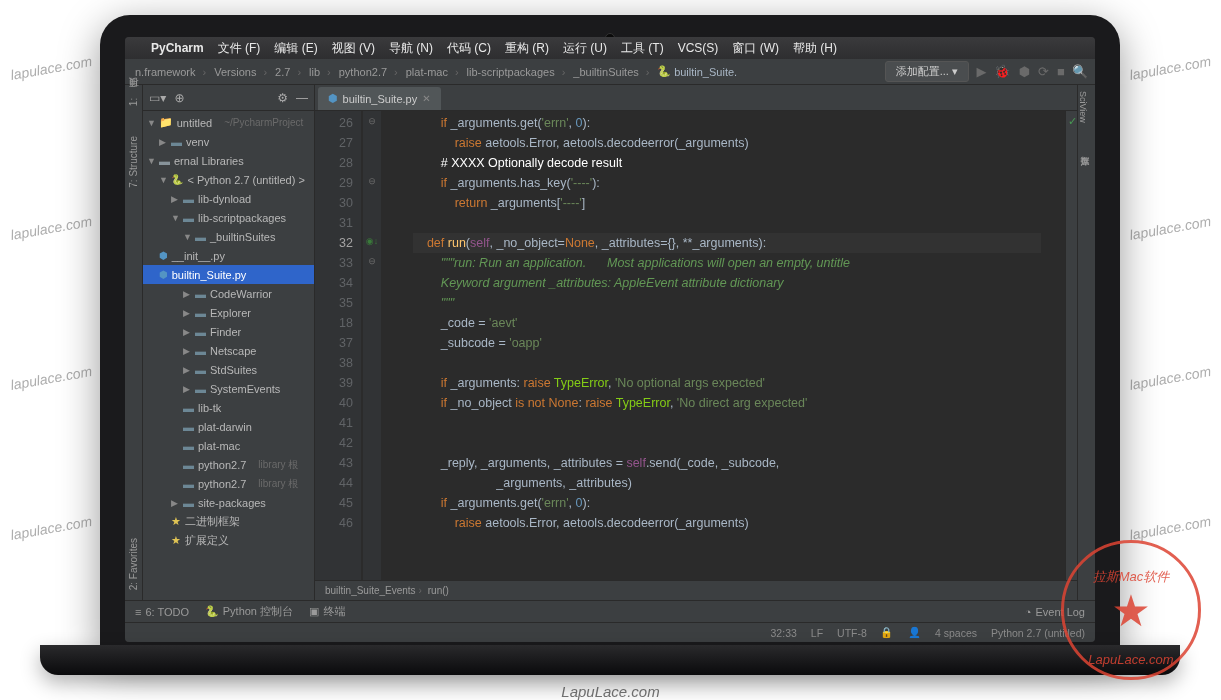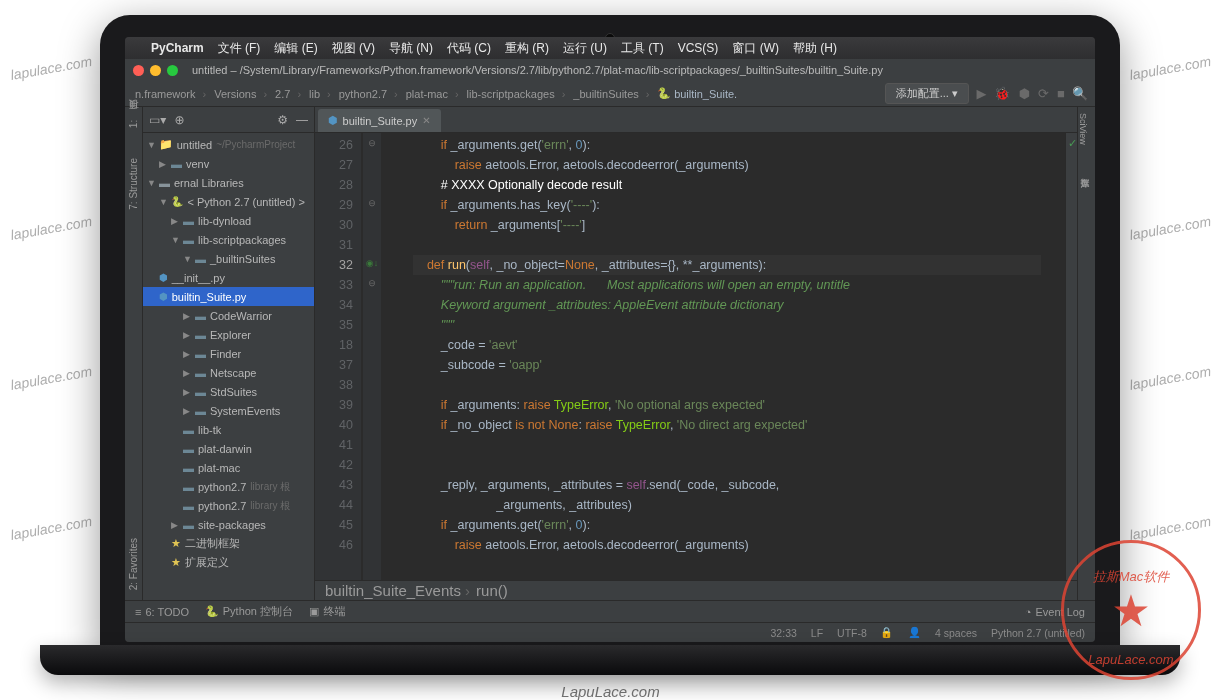--- a/index.html
+++ b/index.html
@@ -33,38 +33,38 @@
 .proj-head { height:26px; display:flex; align-items:center; padding:0 6px; gap:8px; border-bottom:1px solid #2a2a2a; }
 .ph-ic { color:#aaa; font-size:12px; cursor:pointer; }
 .tree { flex:1; overflow:auto; font-size:11px; color:#b8b8b8; padding-top:2px; }
 .tree-row { display:flex; align-items:center; height:19px; padding-left:4px; gap:4px; cursor:pointer; white-space:nowrap; }
 .tree-row.sel { background:#2f65ca; color:#fff; }
 .in0{padding-left:4px;} .in1{padding-left:16px;} .in2{padding-left:28px;} .in3{padding-left:40px;}
 .tw { color:#888; font-size:9px; width:8px; }
 .fold-ic { color:#87939a; }
 .pkg-ic { color:#6c8795; }
 .py-ic { color:#5394c3; font-size:10px; }
-.muted { color:#6a6a6a; font-size:10px; }
+.muted { color:#6a6a6a; font-size:10px;margin-left:8px; }
 .star { color:#e0c454; }
 .editor { flex:1; display:flex; flex-direction:column; background:#2b2b2b; min-width:0; }
 .tabs { height:26px; background:#3c3f41; display:flex; align-items:flex-end; border-bottom:1px solid #2a2a2a; }
 .tab { background:#515658; padding:5px 10px; font-size:11px; color:#ccc; display:flex; align-items:center; gap:5px; border-radius:3px 3px 0 0; margin-left:3px; cursor:pointer; }
 .tab .cls { color:#888; font-size:10px; }
 .code-area { flex:1; display:flex; overflow:hidden; font-family:'Menlo','Monaco',monospace; font-size:12.5px; position:relative;gap:24px; }
 .gutter { width:46px; background:#313335; color:#606366; text-align:right; padding:2px 8px 0 0; line-height:20px; flex-shrink:0; }
 .gutter .hl { color:#a4a3a3; }
 .gut-ic { position:absolute; left:48px; width:18px; background:#313335; top:0; bottom:0; line-height:20px; text-align:center; color:#6a6a6a; font-size:9px; }
 .code { flex:1; padding:2px 0 0 28px; white-space:pre; overflow:hidden; line-height:20px; color:#a9b7c6; }
 .kw { color:#cc7832; } .str { color:#6a8759; } .num { color:#6897bb; } .fn { color:#ffc66d; } .slf { color:#94558d; } .par { color:#a9b7c6; } .cmt { color:#ffffff; } .doc { color:#629755; font-style:italic; } .bi { color:#84cc16; }
 .code .hl-line { background:#323232; display:inline-block; width:100%; }
 .err-strip { width:12px; background:#3c3f41; border-left:1px solid #2a2a2a; position:relative; }
 .err-strip .ok { position:absolute; top:4px; left:2px; color:#499c54; font-size:11px; }
 .right-strip { width:18px; background:#3c3f41; border-left:1px solid #2a2a2a; }
 .rsv { writing-mode:vertical-rl; font-size:9px; color:#9a9a9a; padding-top:6px; text-align:center; }
-.crumb-bar { height:20px; background:#3c3f41; border-top:1px solid #2a2a2a; display:flex; align-items:center; font-size:15px; color:#9a9a9a; padding:0 10px; gap:6px; }
+.crumb-bar { height:20px; background:#3c3f41; border-top:1px solid #2a2a2a; display:flex; align-items:center; font-size:10px; color:#9a9a9a; padding:0 10px; gap:6px; }
 .crumb-bar span::after { content:' ›'; color:#666; }
 .crumb-bar span:last-child::after { content:''; }
 .bottom { height:22px; background:#3c3f41; border-top:1px solid #2a2a2a; display:flex; align-items:center; padding:0 10px; gap:16px; font-size:11px; color:#9a9a9a; }
 .bt-item { display:flex; align-items:center; gap:4px; cursor:pointer; }
 .status { height:20px; background:#3c3f41; border-top:1px solid #2a2a2a; display:flex; align-items:center; justify-content:flex-end; padding:0 10px; gap:14px; font-size:10.5px; color:#8a8a8a; }
 .stamp { position:absolute; right:20px; bottom:20px; width:140px; height:140px; opacity:0.85; pointer-events:none; }
 .stamp-circle { width:100%; height:100%; border:3px solid #d43; border-radius:50%; position:relative; display:flex; align-items:center; justify-content:center; }
 .stamp-star { color:#d43; font-size:44px; }
 .stamp-txt { position:absolute; width:100%; text-align:center; color:#d43; font-size:13px; font-style:italic; }
 .stamp-top { top:25px; } .stamp-bot { bottom:10px; }
@@ -98,28 +98,20 @@
         <span>导航 (N)</span>
         <span>代码 (C)</span>
         <span>重构 (R)</span>
         <span>运行 (U)</span>
         <span>工具 (T)</span>
         <span>VCS(S)</span>
         <span>窗口 (W)</span>
         <span>帮助 (H)</span>
       </div>
 
-      <div class="titlebar">
-        <div class="traffic">
-          <span class="tr-r"></span>
-          <span class="tr-y"></span>
-          <span class="tr-g"></span>
-        </div>
-        <div class="title">untitled – /System/Library/Frameworks/Python.framework/Versions/2.7/lib/python2.7/plat-mac/lib-scriptpackages/_builtinSuites/builtin_Suite.py</div>
-      </div>
 
       <div class="toolbar">
         <span class="crumb">n.framework</span>
         <span class="crumb">Versions</span>
         <span class="crumb">2.7</span>
         <span class="crumb">lib</span>
         <span class="crumb">python2.7</span>
         <span class="crumb">plat-mac</span>
         <span class="crumb">lib-scriptpackages</span>
         <span class="crumb">_builtinSuites</span>

